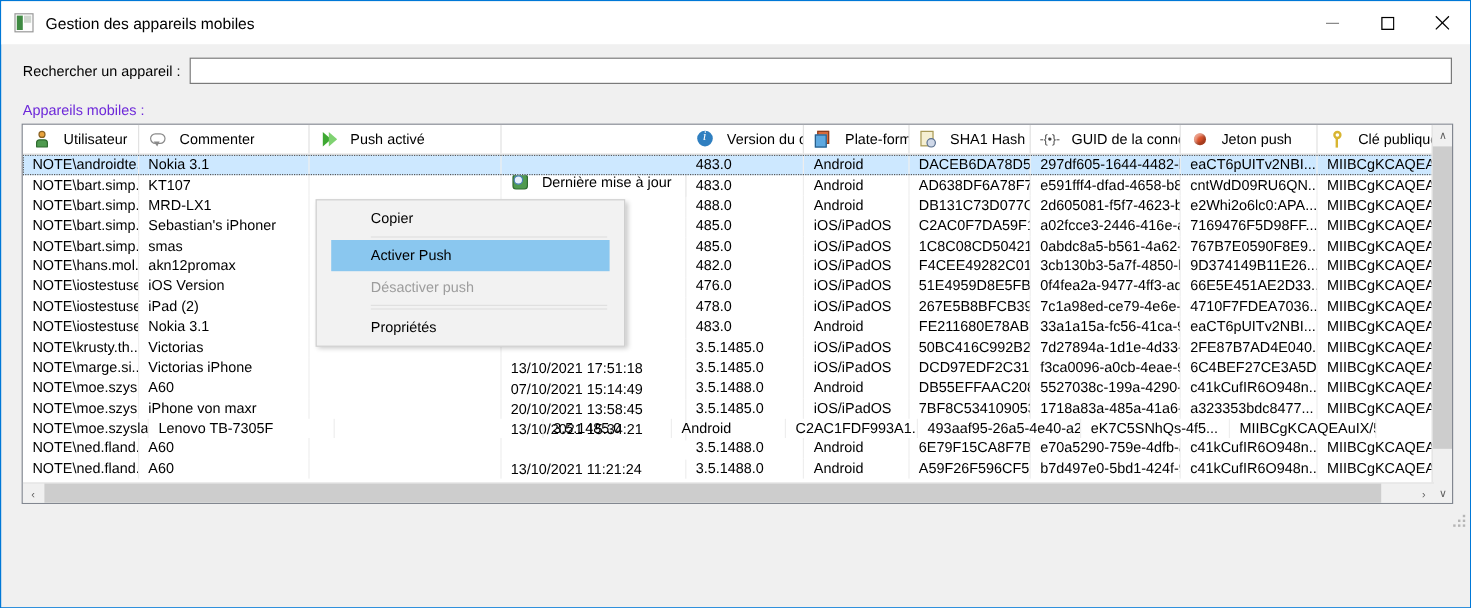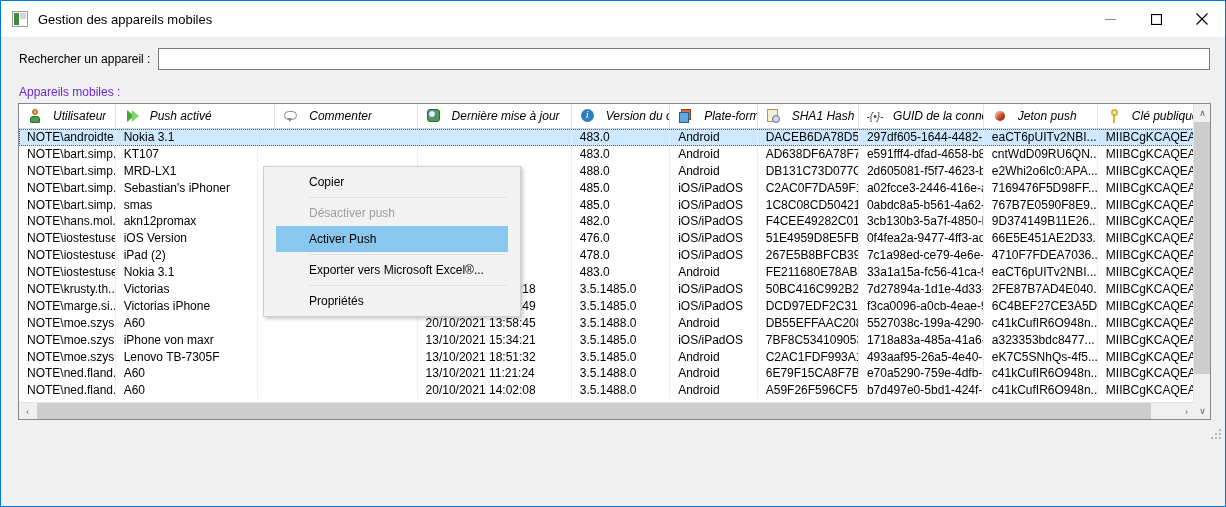--- a/index.html
+++ b/index.html
@@ -123,21 +123,20 @@
   }
   .grid-header {
     position: absolute;
     left: 0; top: 0;
     height: 25px;
     width: 100%;
     background: #ffffff;
     border-bottom: 1px solid #d6d6d6;
     display: flex;
     box-sizing: border-box;
-    font-style: italic;
   }
   .hcell {
     display: flex;
     align-items: center;
     height: 24px;
     border-right: 1px solid #e2e2e2;
     box-sizing: border-box;
     padding-left: 8px;
     overflow: hidden;
     white-space: nowrap;
@@ -266,21 +265,21 @@
     height: 16.9px;
     line-height: 16.9px;
     font-size: 12px;
     color: #000;
   }
 
   
   .c0 { width: 105px; }
   .c1 { width: 155px; }
   .c2 { width: 174px; }
-  .c3 { width: 168px; }
+  .c3 { width: 168px; margin-top: 36px; }
   .c4 { width: 107px; }
   .c5 { width: 95px; }
   .c6 { width: 110px; }
   .c7 { width: 136px; }
   .c8 { width: 124px; }
   .c9 { width: 122px; }
 
   
   .vscroll {
     position: absolute;
@@ -409,27 +408,27 @@
 
     <div class="list-label">Appareils mobiles :</div>
 
     <div class="grid">
 
       <div class="grid-header" id="grid-header">
           <div class="hcell c0">
             <span class="hicon ic-user"></span>
             <span class="hlabel">Utilisateur</span>
           </div>
+          <div class="hcell c1">
+            <span class="hicon ic-comment"></span>
+            <span class="hlabel">Commenter</span>
+          </div>
           <div class="hcell c2">
             <span class="hicon ic-play"></span>
             <span class="hlabel">Push activé</span>
-          </div>
-          <div class="hcell c1">
-            <span class="hicon ic-comment"></span>
-            <span class="hlabel">Commenter</span>
           </div>
           <div class="hcell c3">
             <span class="hicon ic-clock"></span>
             <span class="hlabel">Dernière mise à jour</span>
           </div>
           <div class="hcell c4">
             <span class="hicon ic-info"></span>
             <span class="hlabel">Version du client</span>
           </div>
           <div class="hcell c5">
@@ -608,21 +607,20 @@
             <div class="cell c5">iOS/iPadOS</div>
             <div class="cell c6">7BF8C534109053...</div>
             <div class="cell c7">1718a83a-485a-41a6-9d...</div>
             <div class="cell c8">a323353bdc8477...</div>
             <div class="cell c9">MIIBCgKCAQEApflRba</div>
           </div>
           <div class="row">
             <div class="cell c0">NOTE\moe.szyslak</div>
             <div class="cell c1">Lenovo TB-7305F</div>
             <div class="cell c2"></div>
-            <div class="cell c3">13/10/2021 18:51:32</div>
             <div class="cell c4">3.5.1485.0</div>
             <div class="cell c5">Android</div>
             <div class="cell c6">C2AC1FDF993A1...</div>
             <div class="cell c7">493aaf95-26a5-4e40-a2...</div>
             <div class="cell c8">eK7C5SNhQs-4f5...</div>
             <div class="cell c9">MIIBCgKCAQEAuIX/5e</div>
           </div>
           <div class="row">
             <div class="cell c0">NOTE\ned.fland...</div>
             <div class="cell c1">A60</div>
@@ -658,24 +656,23 @@
       <div class="hscroll">
         <div class="hs-arrow left">‹</div>
         <div class="hs-thumb"></div>
         <div class="hs-arrow right">›</div>
       </div>
     </div>
 
     <div class="ctxmenu" id="ctxmenu">
         <div class="ctxitem">Copier</div>
         <div class="ctxsep"></div>
+        <div class="ctxitem highlight">Activer Push</div>
         <div class="ctxitem disabled">Désactiver push</div>
-        <div class="ctxitem highlight">Activer Push</div>
         <div class="ctxsep"></div>
-        <div class="ctxitem">Exporter vers Microsoft Excel®...</div>
         <div class="ctxsep"></div>
         <div class="ctxitem">Propriétés</div>
       </div>
 
     <div class="grip">
       <i style="left:8px;top:0"></i>
         <i style="left:4px;top:4px"></i>
         <i style="left:8px;top:4px"></i>
       <i style="left:0;top:8px"></i>
         <i style="left:4px;top:8px"></i>

